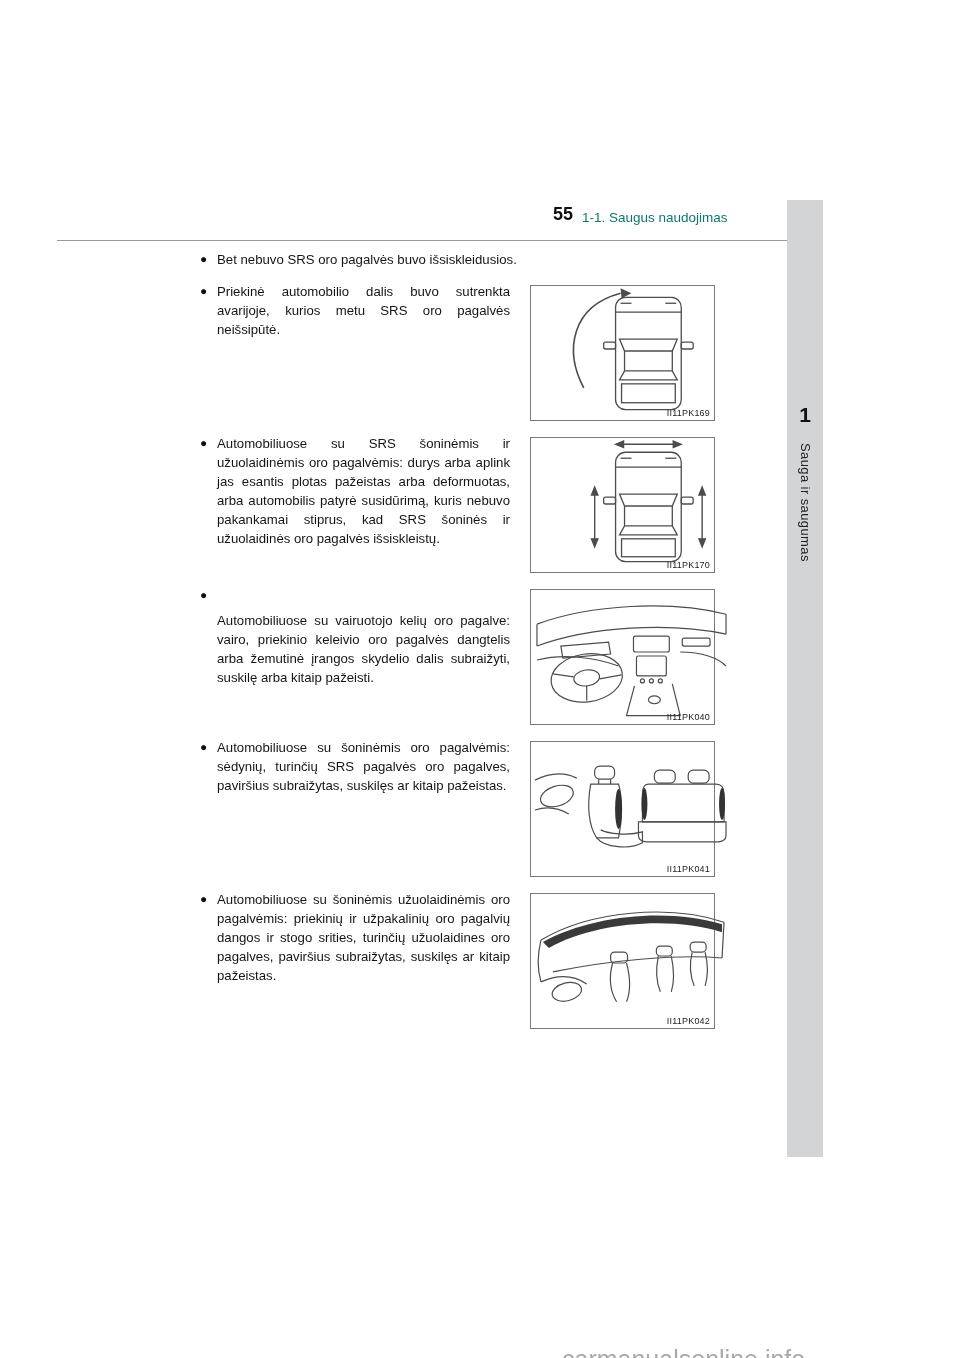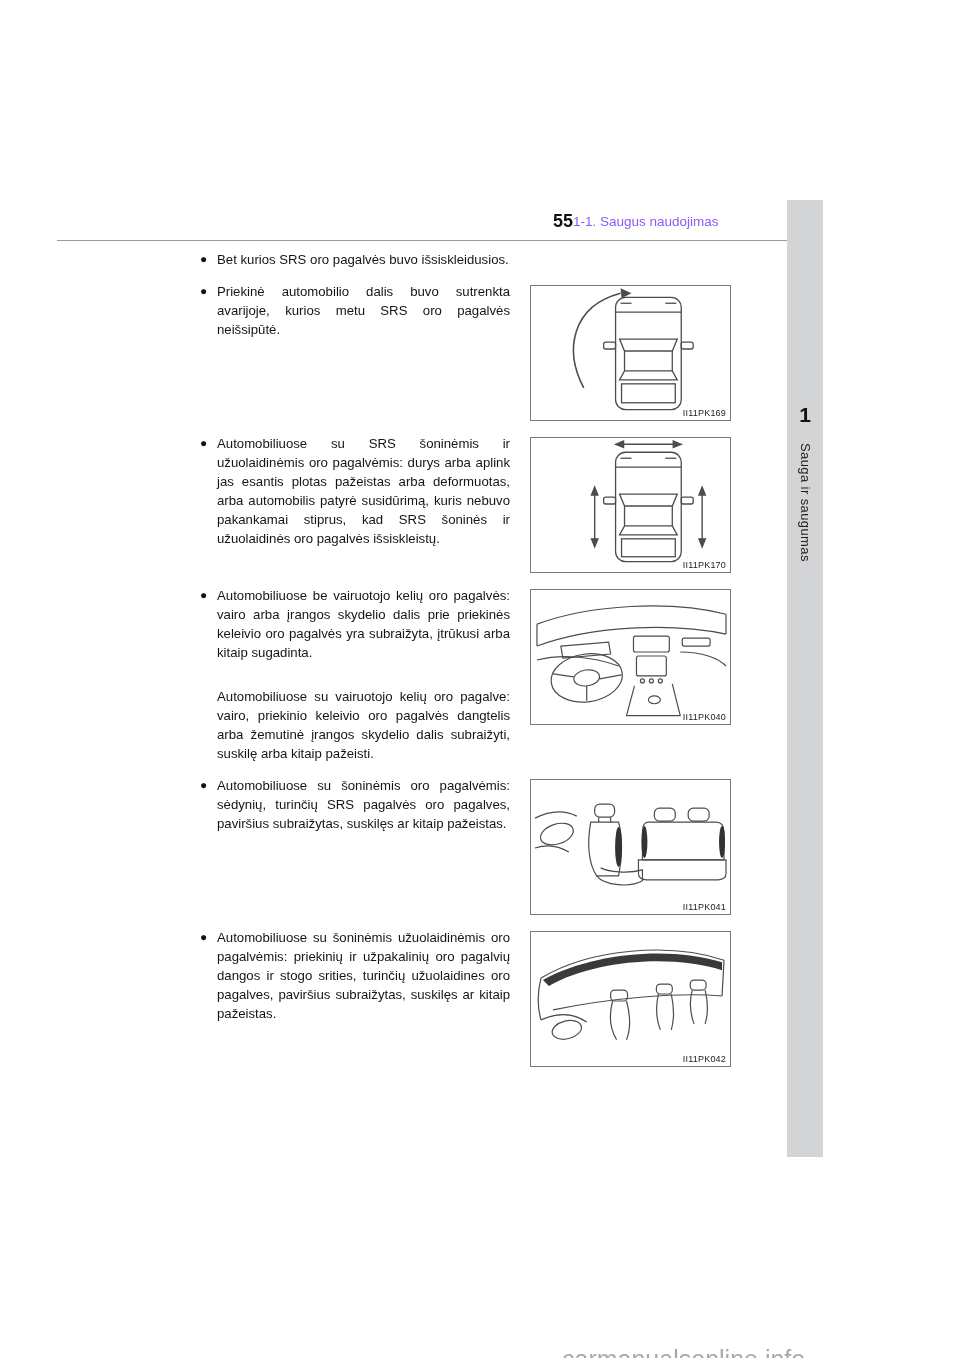--- a/index.html
+++ b/index.html
@@ -2,38 +2,38 @@
 <html><head>
 <meta charset="utf-8">
 <style>
   * { margin:0; padding:0; box-sizing:border-box; }
   html,body { background:#ffffff; }
   body { font-family:"Liberation Sans", sans-serif; }
   .page { position:relative; width:960px; height:1358px; background:#fff; overflow:hidden; }
 
   
   .header-rule { position:absolute; left:57px; top:240px; width:765px; height:1px; background:#9b9b9b; }
-  .page-header { position:absolute; left:553px; top:211px; display:flex; align-items:center; }
+  .page-header { position:absolute; left:553px; top:204px; display:flex; align-items:flex-end; gap:9px; }
   .page-number { font-size:18px; font-weight:bold; color:#111; }
-  .header-section { font-size:13.5px; color:#8b5cf6; }
+  .header-section { font-size:13.5px; color:#0f766e; }
 
   
   .sidebar-tab { position:absolute; left:787px; top:200px; width:36px; height:957px; background:#d2d4d6; }
   .chapter-number { position:absolute; top:203px; left:0; width:100%; text-align:center; font-size:21px; font-weight:bold; color:#111; }
   .chapter-title { position:absolute; top:243px; left:50%; transform:translateX(-50%); writing-mode:vertical-rl; font-size:13px; color:#222; letter-spacing:0.4px; white-space:nowrap; }
 
   
   .content { position:absolute; left:200px; top:250px; width:545px; }
   .section { display:flex; align-items:flex-start; margin-bottom:13px; }
   .section-text { position:relative; margin-left:17px; width:293px; font-size:13.2px; line-height:19px; text-align:justify; color:#151515; }
   .section-text.wide { width:440px; }
   .bullet { position:absolute; left:-17px; top:0; font-size:12px; color:#111; }
   .para2 { margin-top:25px; }
 
-  .figure { position:relative; width:201px; height:136px; border:1px solid #7a7a7a; margin-left:20px; margin-top:3px; flex:none; background:#fff; }
+  .figure { position:relative; width:185px; height:136px; border:1px solid #7a7a7a; margin-left:20px; margin-top:3px; flex:none; background:#fff; }
   .figure svg { display:block; width:199px; height:134px; }
   .figure-code { position:absolute; right:4px; bottom:2px; font-size:9px; color:#222; letter-spacing:0.2px; }
 
   .watermark { position:absolute; left:562px; top:1345px; font-size:25px; color:#a9a9a9; }
 </style>
 </head>
 <body>
 
 <div class="page">
 
@@ -46,21 +46,21 @@
   <div class="sidebar-tab">
     <div class="chapter-number">1</div>
     <div class="chapter-title">Sauga ir saugumas</div>
   </div>
 
   <main class="content">
 
     <section class="section">
       <div class="section-text wide">
         <span class="bullet">●</span>
-        <span>Bet kurios SRS oro pagalvės buvo išsiskleidusios.</span>
+        <span>Bet nebuvo SRS oro pagalvės buvo išsiskleidusios.</span>
       </div>
     </section>
 
     <section class="section">
       <div class="section-text">
         <span class="bullet">●</span>
         <span>Priekinė automobilio dalis buvo sutrenkta avarijoje, kurios metu SRS oro pagalvės neišsipūtė.</span>
       </div>
       <div class="figure">
         <svg viewBox="0 0 200 134">
@@ -116,21 +116,20 @@
             <polygon points="172,109 168.8,101 175.2,101"></polygon>
           </g>
         </svg>
         <span class="figure-code">II11PK170</span>
       </div>
     </section>
 
     <section class="section">
       <div class="section-text">
         <span class="bullet">●</span>
-        <span>Automobiliuose be vairuotojo kelių oro pagalvės: vairo arba įrangos skydelio dalis prie priekinės keleivio oro pagalvės yra subraižyta, įtrūkusi arba kitaip sugadinta.</span>
         <div class="para2">Automobiliuose su vairuotojo kelių oro pagalve: vairo, priekinio keleivio oro pagalvės dangtelis arba žemutinė įrangos skydelio dalis subraižyti, suskilę arba kitaip pažeisti.</div>
       </div>
       <div class="figure">
         <svg viewBox="0 0 200 134">
           <g fill="none" stroke="#4c4c4c" stroke-width="1.2">
             <path d="M6,34 C 60,14 140,10 196,24"></path>
             <path d="M6,56 C 60,36 140,32 196,44"></path>
             <line x1="6" y1="34" x2="6" y2="56"></line>
             <line x1="196" y1="24" x2="196" y2="44"></line>
             <path d="M30,56 L78,52 L80,64 L32,68 Z"></path>

